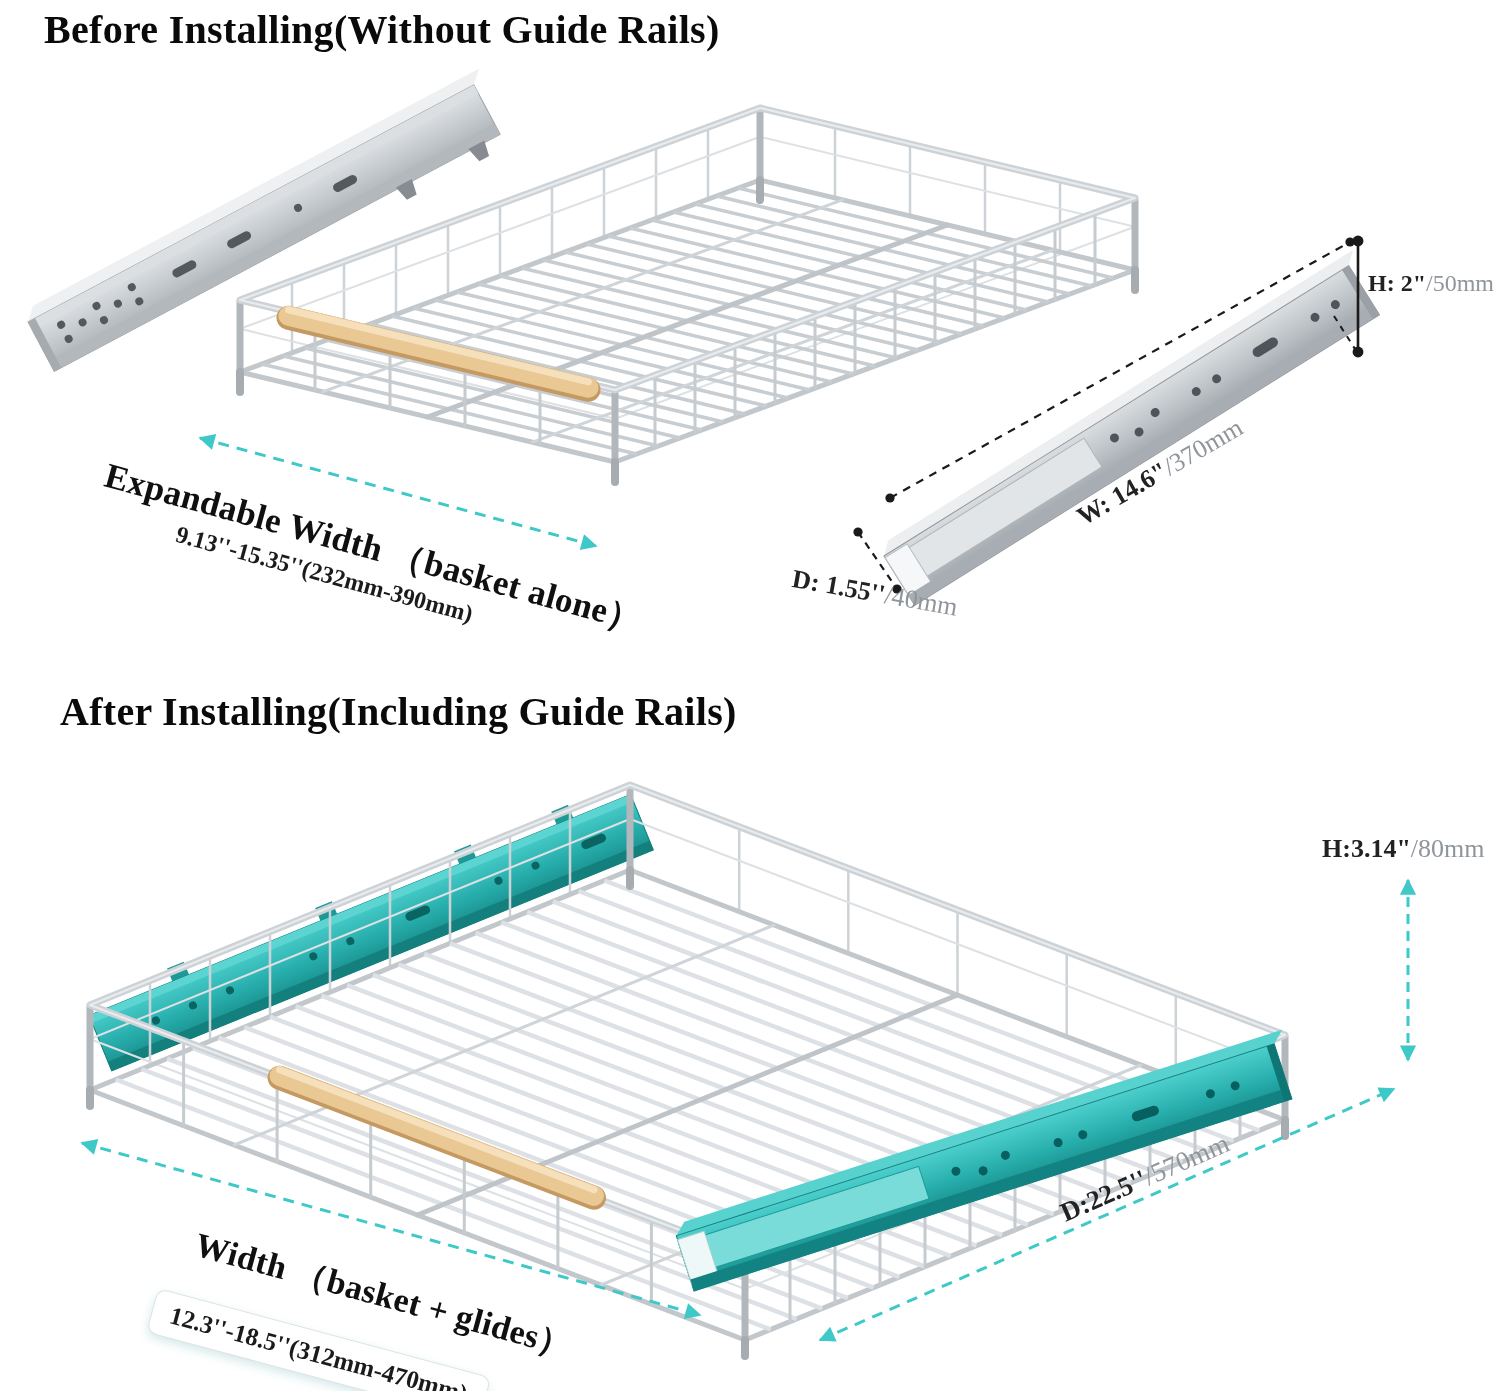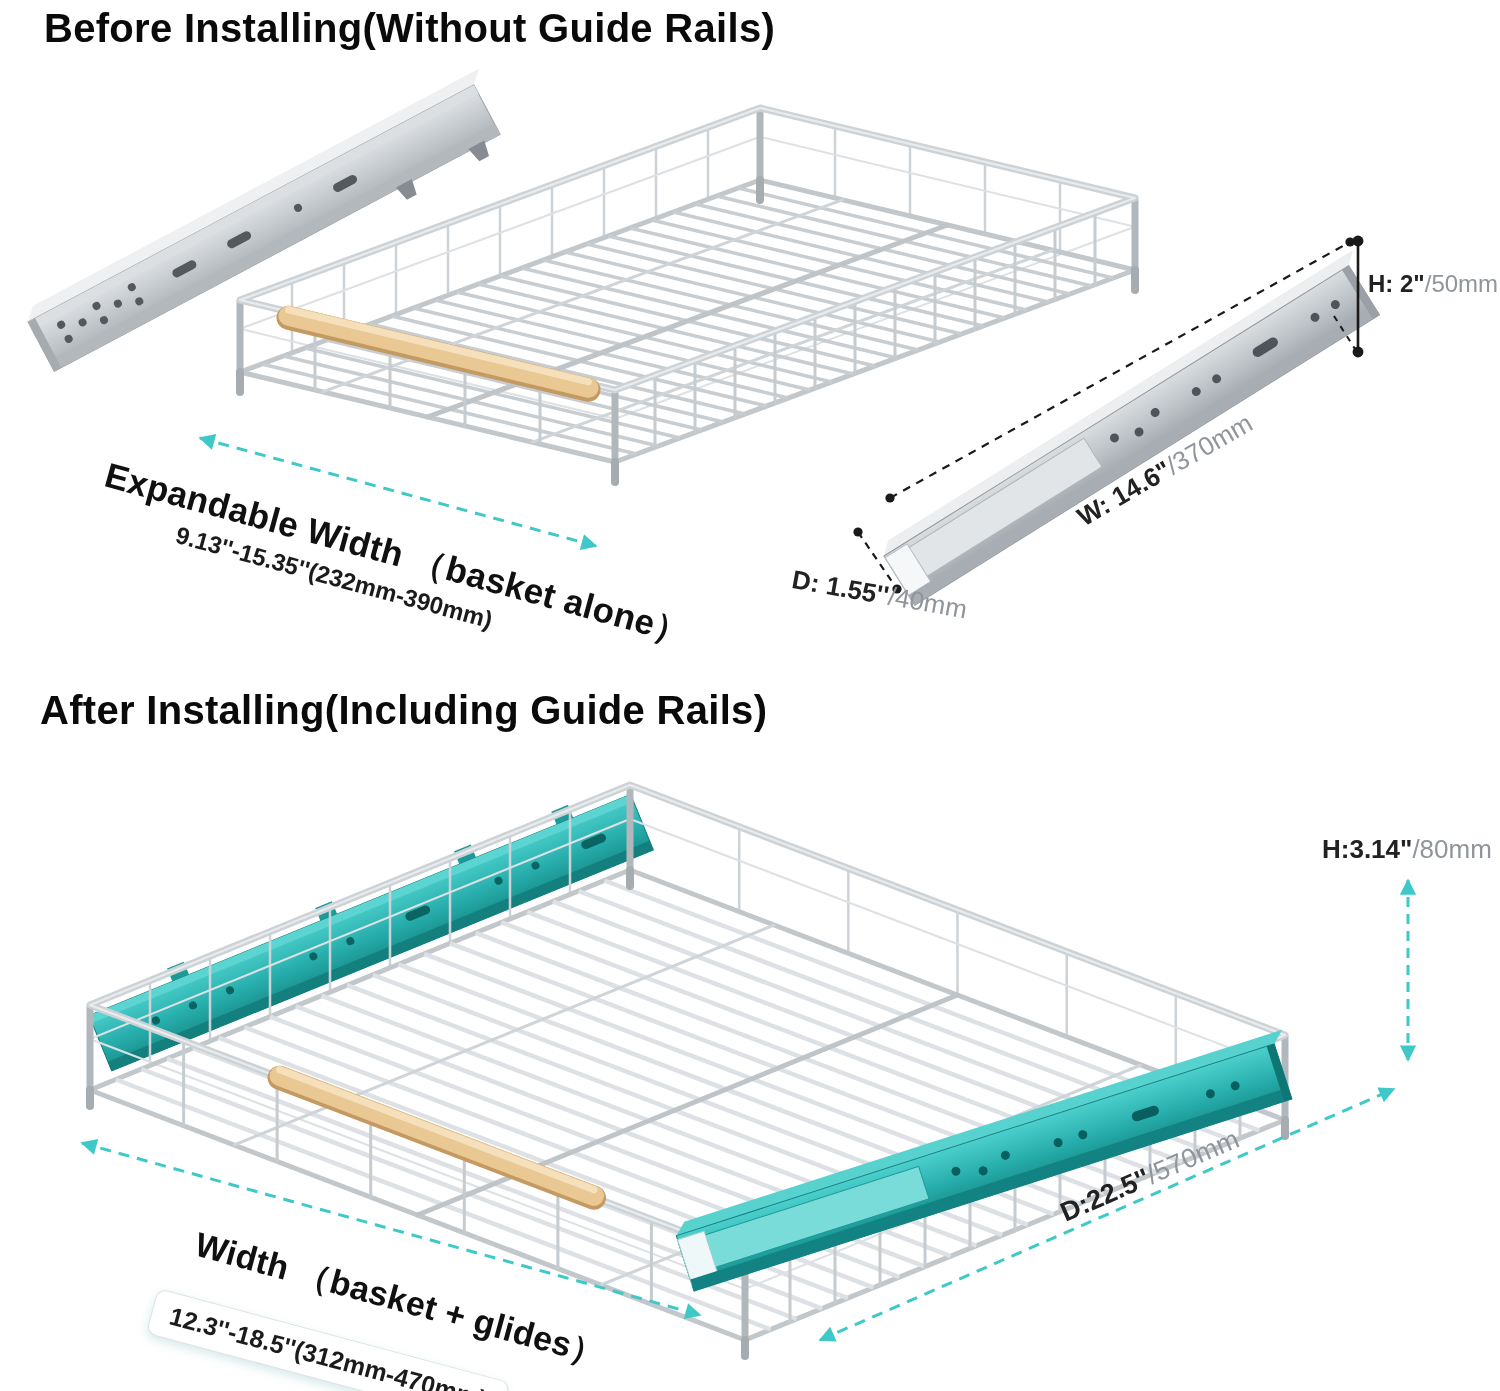--- a/index.html
+++ b/index.html
@@ -1,18 +1,18 @@
 <!DOCTYPE html>
 <html><head>
 <meta charset="utf-8">
 <style>
   *{margin:0;padding:0;box-sizing:border-box}
   html,body{background:#fff}
   #stage{position:relative;width:1500px;height:1391px;background:#fff;overflow:hidden;
-         font-family:Liberation Sans, sans-serif}
+         font-family:Liberation Serif, serif}
   #art{position:absolute;left:0;top:0}
   .label{position:absolute;white-space:nowrap;color:#141414}
   .title{font-size:40px;font-weight:700;letter-spacing:.3px;color:#0a0a0a}
   .dim{font-size:25px;font-weight:700;color:#222}
   .dim .sfx{color:#8f959a;font-weight:500}
   .rot{transform-origin:left top}
   .big-label{font-size:34px;font-weight:700;color:#101010;letter-spacing:.3px}
   .val{font-size:24px;font-weight:600;color:#1b1b1b}
   .val-box{font-size:25px;font-weight:600;color:#1b1b1b;background:#fff;border:1px solid #dde3e6;
            border-radius:10px;box-shadow:0 4px 10px rgba(110,180,180,.28);padding:8px 18px}
@@ -304,21 +304,21 @@
     <span>W: 14.6"</span><span class="sfx">/370mm</span>
   </div>
 
   <div class="label dim rot" style="left:795px;top:564px;font-size:26px;transform:rotate(10deg)">
     <span>D: 1.55''</span><span class="sfx">/40mm</span>
   </div>
 
   <div class="label big-label rot" style="left:112px;top:452px;font-size:35px;transform:rotate(15.3deg)">Expandable Width （basket alone）</div>
   <div class="label val rot" style="left:180px;top:521px;transform:rotate(15.3deg)">9.13''-15.35''(232mm-390mm)</div>
 
-  <div class="label title" style="left:40px;top:688px">After Installing(Including Guide Rails)</div>
+  <div class="label title" style="left:60px;top:688px">After Installing(Including Guide Rails)</div>
 
   <div class="label dim" style="left:1322px;top:834px;font-size:26px">
     <span>H:3.14"</span><span class="sfx">/80mm</span>
   </div>
 
   <div class="label dim rot" style="left:1056px;top:1200px;font-size:27px;transform:rotate(-23.5deg)">
     <span>D:22.5''</span><span class="sfx">/570mm</span>
   </div>
 
   <div class="label big-label rot" style="left:202px;top:1222px;transform:rotate(15.3deg)">Width （basket + glides）</div>

